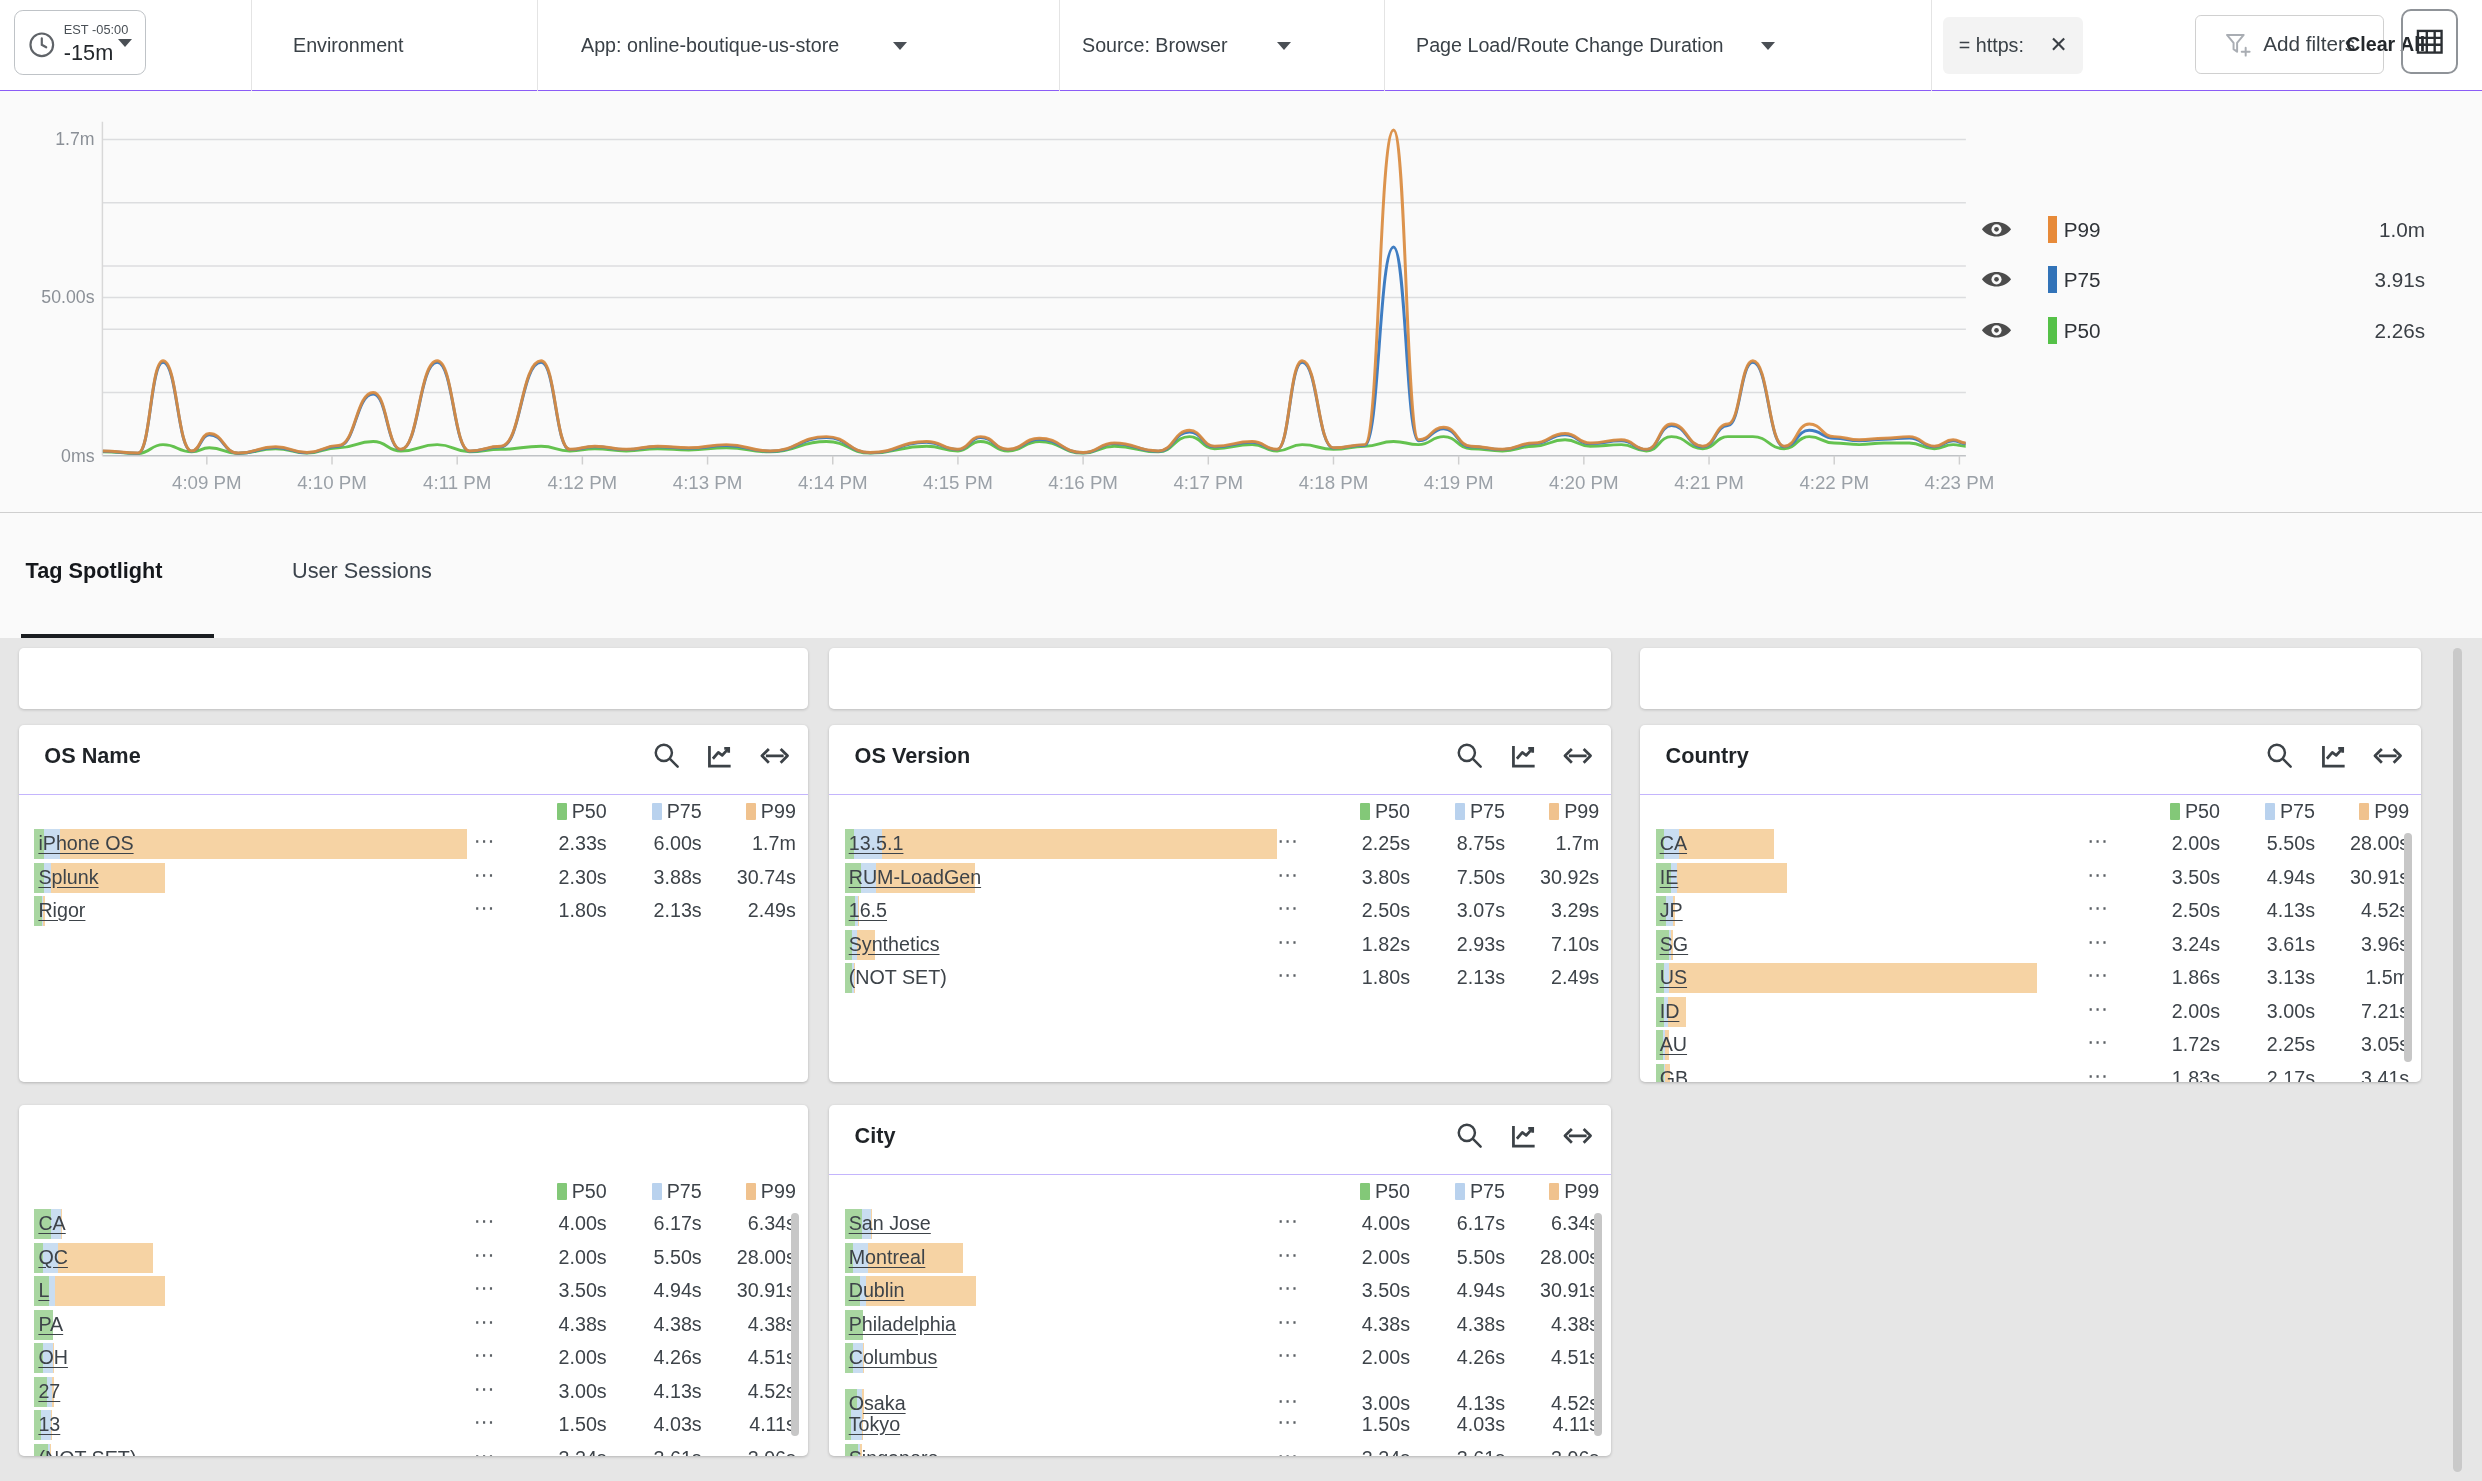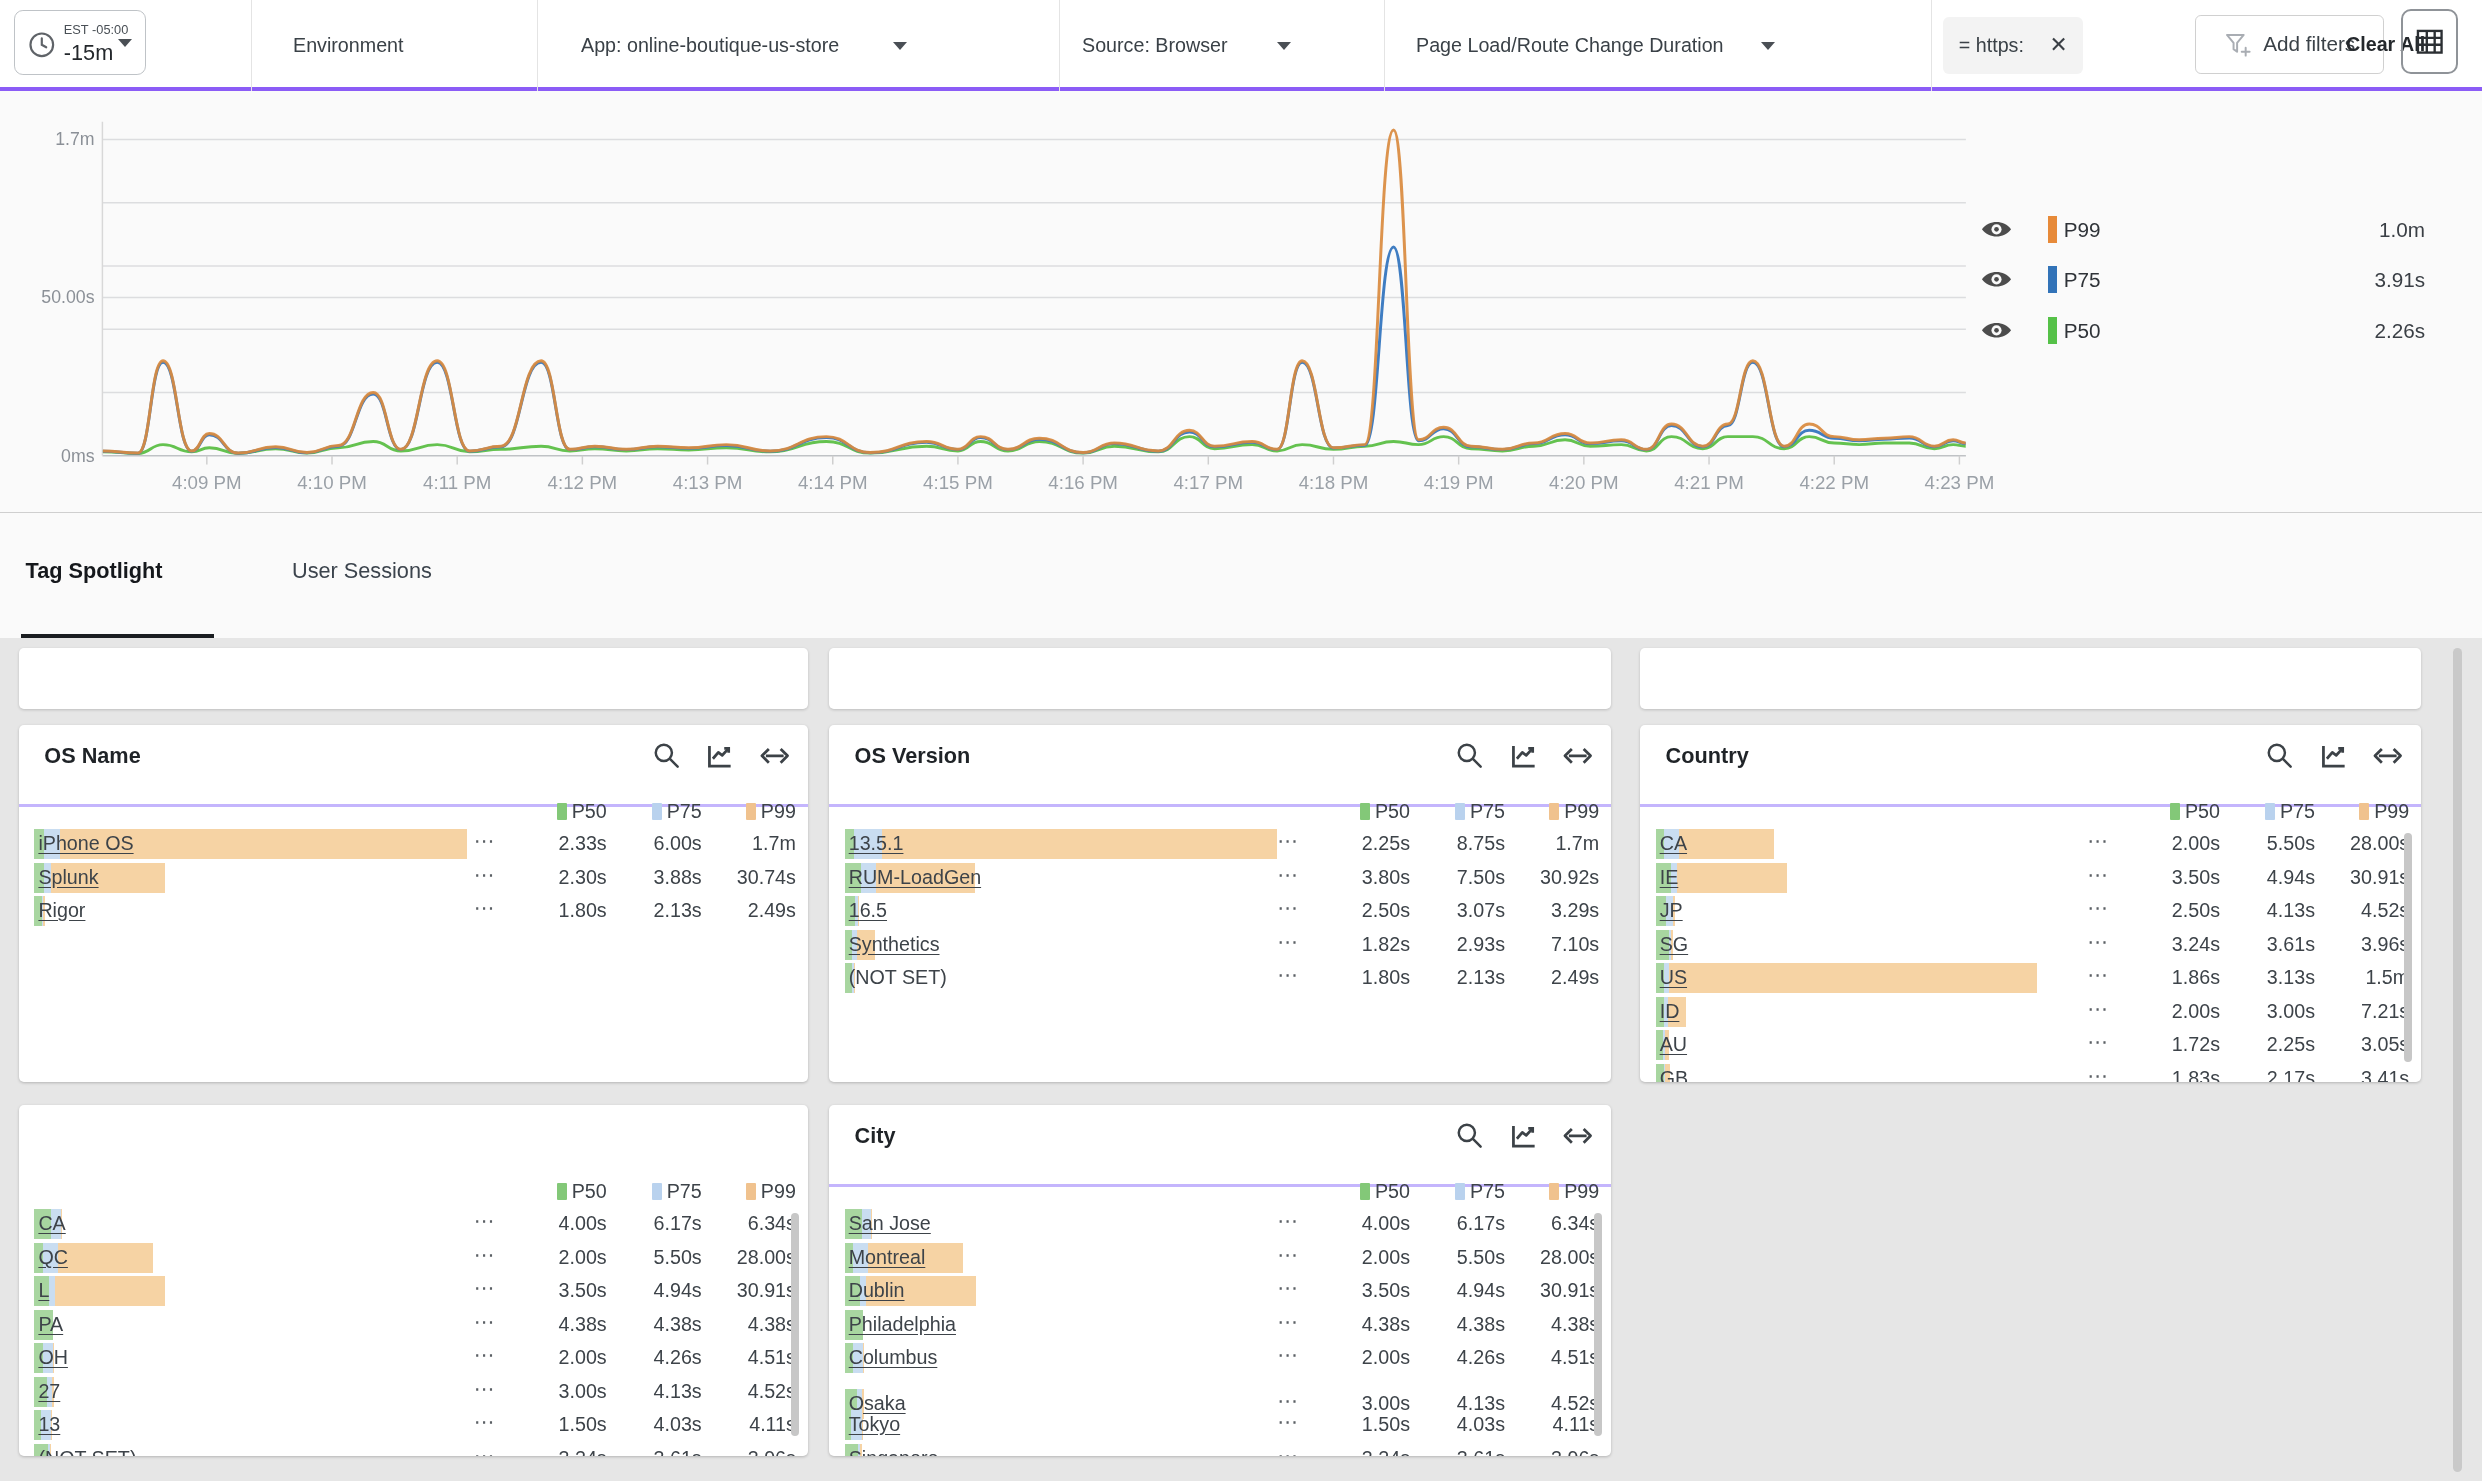--- a/index.html
+++ b/index.html
@@ -2,21 +2,21 @@
 <html><head>
 <meta charset="utf-8">
 <style>
   * { margin:0; padding:0; box-sizing:border-box; }
   html,body { width:2482px; height:1482px; overflow:hidden; background:#fff;
     font-family:"Liberation Sans", sans-serif; color:#3a4147; }
   .abs { position:absolute; }
 
   
   #toolbar { position:absolute; left:0; top:0; width:2482px; height:91px; background:#fff;
-    border-bottom:4px solid #8b5cf6; }
+    border-bottom:1px solid #8b5cf6; }
   .tdivider { position:absolute; top:0; width:1px; height:91px; background:#e4e4e4; }
   #time-btn { position:absolute; left:13.8px; top:9.9px; width:132px; height:65px;
     border:1px solid #bfc3c7; border-radius:8.9px; background:#fff; cursor:pointer; }
   #time-tz { position:absolute; left:49px; top:10.8px; font-size:12.8px; color:#4a5056; white-space:nowrap; }
   #time-range { position:absolute; left:49px; top:29.6px; font-size:21.7px; color:#23272b; }
   .caret { width:0; height:0; border-left:7.9px solid transparent; border-right:7.9px solid transparent;
     border-top:8.9px solid #4a4f55; display:inline-block; }
   .tsection { position:absolute; top:0; height:91px; display:flex; align-items:center; font-size:19.7px; color:#3a4147; white-space:nowrap; }
   #chip { position:absolute; left:1943px; top:16.7px; height:57px; background:#f3f3f3; border-radius:5.9px;
     display:flex; align-items:center; padding:0 15.8px; gap:25.6px; font-size:19.7px; }
@@ -43,21 +43,21 @@
   
   #tabbar { position:absolute; left:0; top:513px; width:2482px; height:125px; background:#fafafa; }
   .tab { position:absolute; top:45px; font-size:21.7px; cursor:pointer; color:#3c444d; }
   .tab.active { font-weight:700; color:#15181c; }
   #tab-underline { position:absolute; left:20.7px; bottom:0px; width:193px; height:3.9px; background:#1a1d21; }
 
   
   #body { position:absolute; left:0; top:638px; width:2482px; height:843px; background:#e6e6e6; }
   .card { position:absolute; background:#fff; border-radius:4.9px; box-shadow:0 1px 3px rgba(0,0,0,0.22);
     overflow:hidden; }
-  .card-head { position:absolute; left:0; top:0; right:0; height:82px; border-bottom:3px solid #c4b5fd; }
+  .card-head { position:absolute; left:0; top:0; right:0; height:70px; border-bottom:1px solid #c4b5fd; }
   .card-title { position:absolute; left:25.6px; top:17.7px; font-size:21.7px; font-weight:700; color:#1f2327; }
   .card-icons { position:absolute; right:17.7px; top:15.8px; display:flex; gap:23.6px; }
   .card-icons svg { cursor:pointer; }
   .colhead-cell { position:absolute; top:75px; width:95px; text-align:right; font-size:19.7px; color:#3d4349;
     white-space:nowrap; }
   .sq { display:inline-block; width:9.9px; height:16.7px; border-radius:1px; vertical-align:-2px; margin-right:4.9px; }
   .trow { position:absolute; left:0; right:0; height:33px; }
   .rbar { position:absolute; left:15.8px; top:2px; height:29.6px; display:flex; }
   .rbar i { display:block; height:29.6px; }
   .rlabel { position:absolute; left:19.7px; top:4.9px; font-size:19.7px; color:#3d4349;

